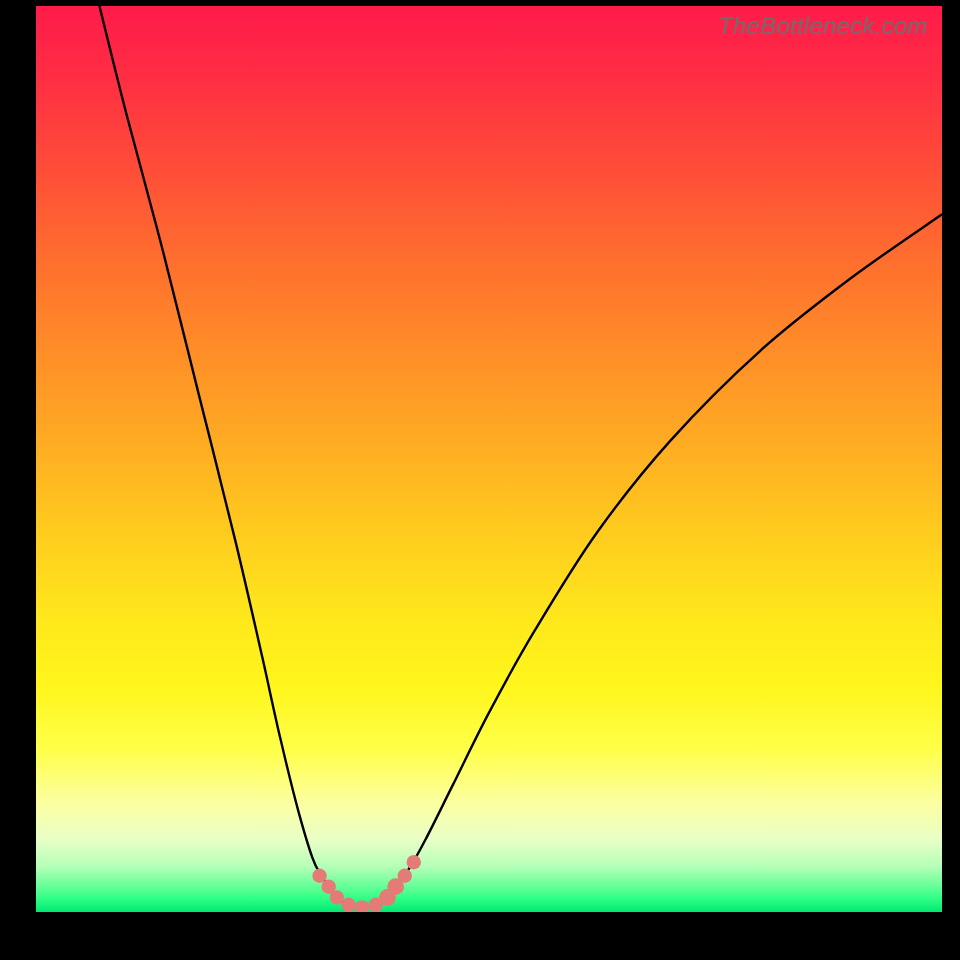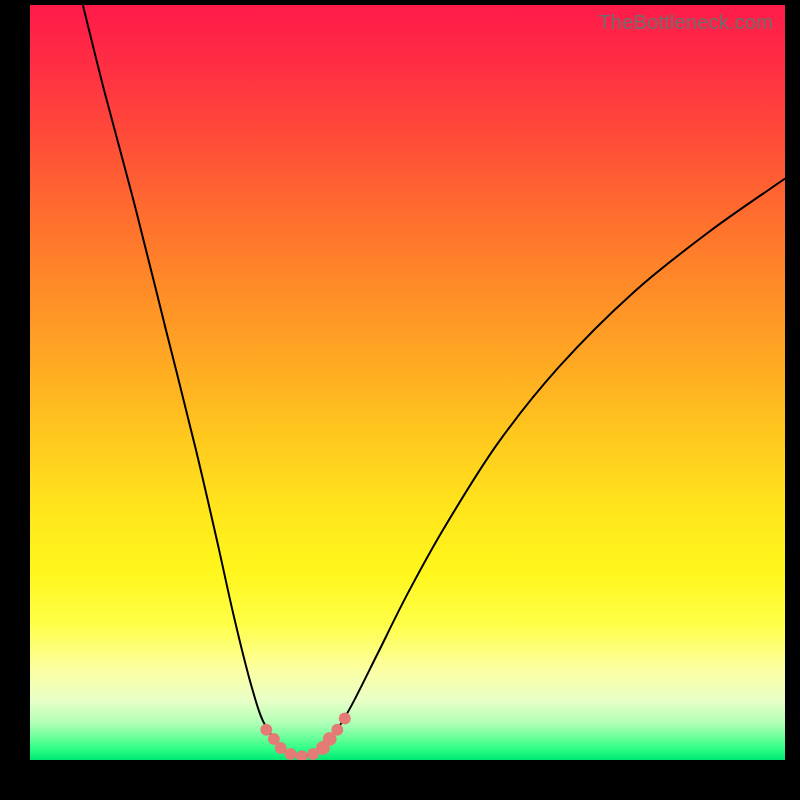--- a/index.html
+++ b/index.html
@@ -28,20 +28,21 @@
       #ffe61c 67%,
       #fff61c 75%,
       #ffff48 82%,
       #fcffa2 88%,
       #e9ffc6 92%,
       #b4ffb8 95%,
       #6cff9a 97%,
       #2fff86 98.5%,
       #00e873 100%
     );
+    font-style: italic;
   }
   .watermark {
     position: absolute;
     top: 6px;
     right: 12px;
     color: #6e6e6e;
     font-size: 20px;
     font-weight: 500;
     letter-spacing: 0.2px;
     z-index: 10;

